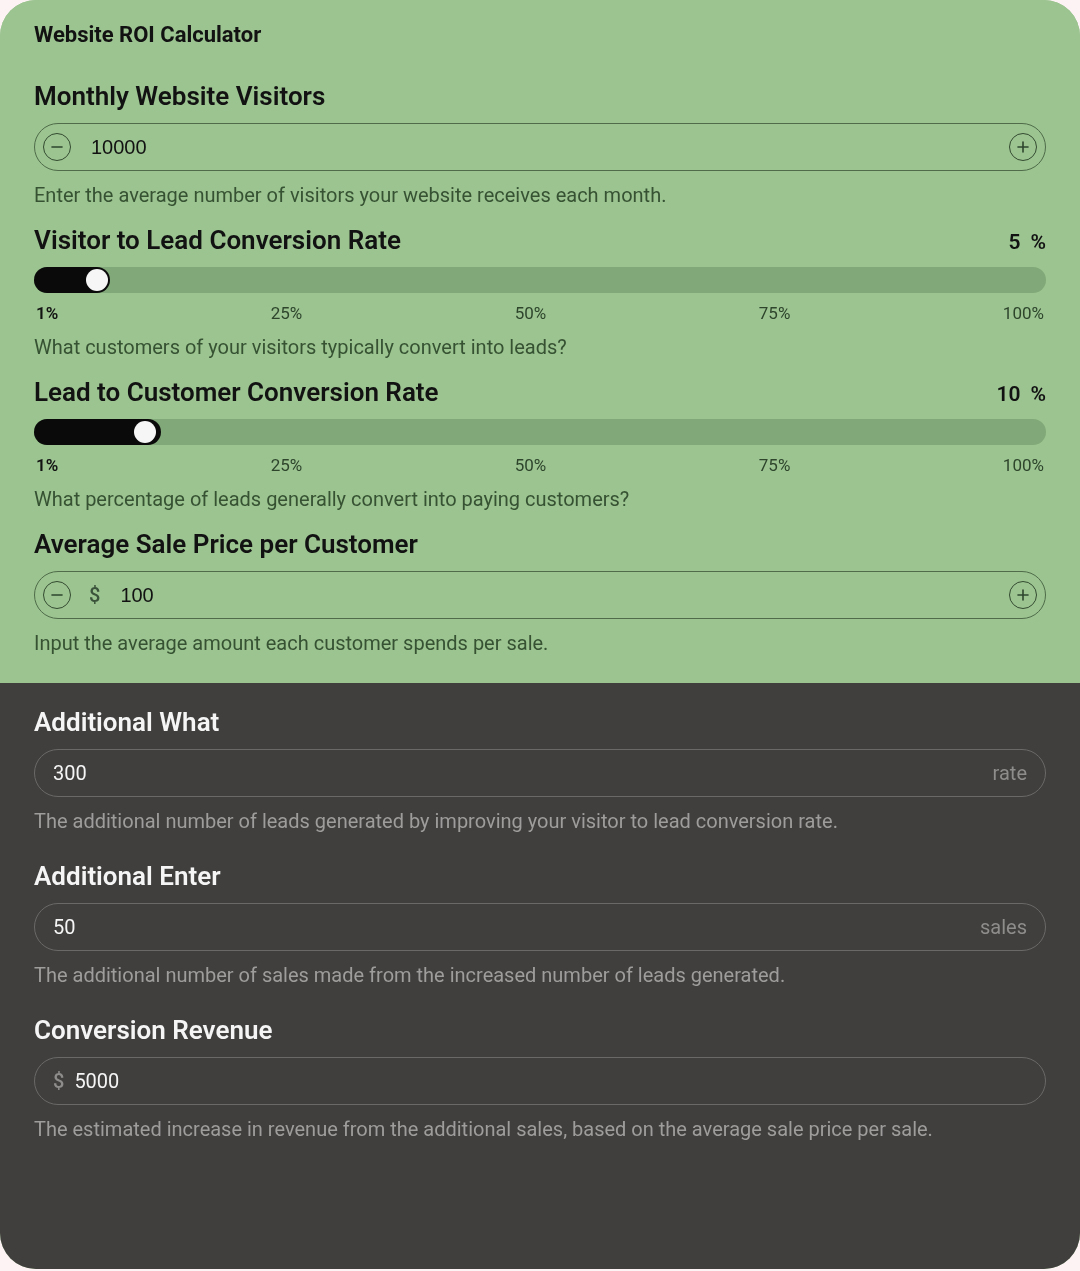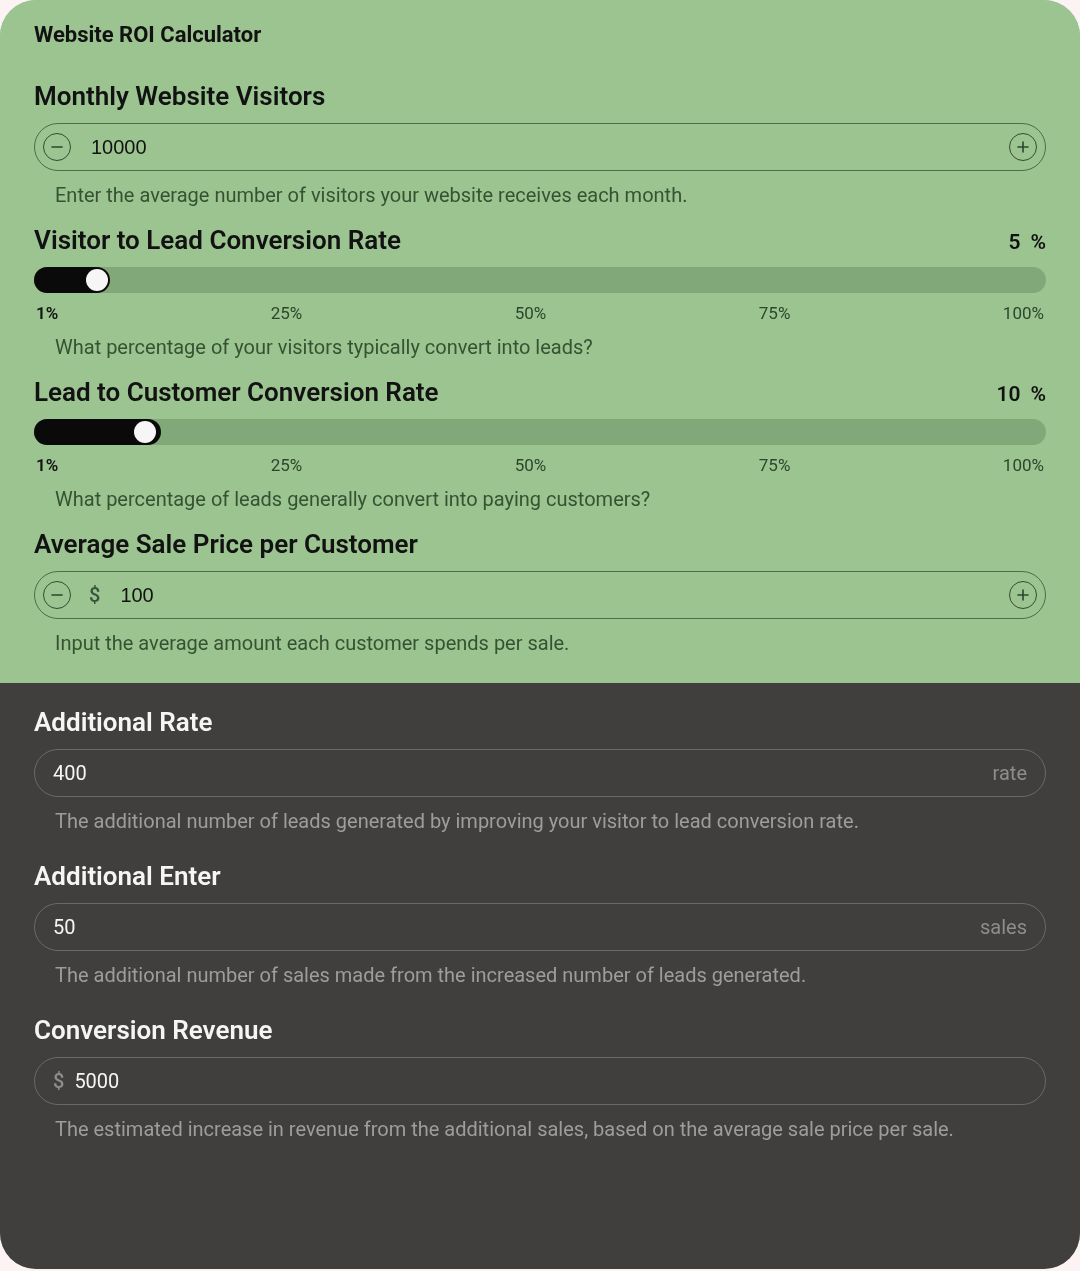--- a/index.html
+++ b/index.html
@@ -52,21 +52,20 @@
     align-items: baseline;
     gap: 10px;
     font-size: 21px;
     font-weight: 600;
     color: #121212;
   }
   .helper {
     font-size: 20px;
     color: #365232;
     margin-top: 12px;
-    margin-left: 21px;
   }
   .helper.dark {
     color: #9e9d9c;
   }
   
   .stepper {
     display: flex;
     align-items: center;
     width: 100%;
     height: 48px;
@@ -203,21 +202,21 @@
           <div class="slider-thumb" style="left:6.2%"></div>
         </div>
         <div class="slider-ticks">
           <span>1%</span>
           <span>25%</span>
           <span>50%</span>
           <span>75%</span>
           <span>100%</span>
         </div>
       </div>
-      <div class="helper">What percentage of your visitors typically convert into leads?</div>
+      <div class="helper">What customers of your visitors typically convert into leads?</div>
     </div>
 
     <div class="field">
       <div class="label-row">
         <div class="field-label" style="margin-bottom:0">Lead to Customer Conversion Rate</div>
         <div class="value-with-unit">
           <span>10</span>
           <span>%</span>
         </div>
       </div>
@@ -254,23 +253,23 @@
             </svg>
         </button>
       </div>
       <div class="helper">Input the average amount each customer spends per sale.</div>
     </div>
   </div>
 
   <div class="section-bottom">
 
     <div class="field">
-      <div class="field-label dark">Additional Rate</div>
+      <div class="field-label dark">Additional What</div>
       <div class="output-box">
-        <div class="output-value">400</div>
+        <div class="output-value">300</div>
         <div class="output-unit">rate</div>
       </div>
       <div class="helper dark">The additional number of leads generated by improving your visitor to lead conversion rate.</div>
     </div>
 
     <div class="field">
       <div class="field-label dark">Additional Enter</div>
       <div class="output-box">
         <div class="output-value">50</div>
         <div class="output-unit">sales</div>

